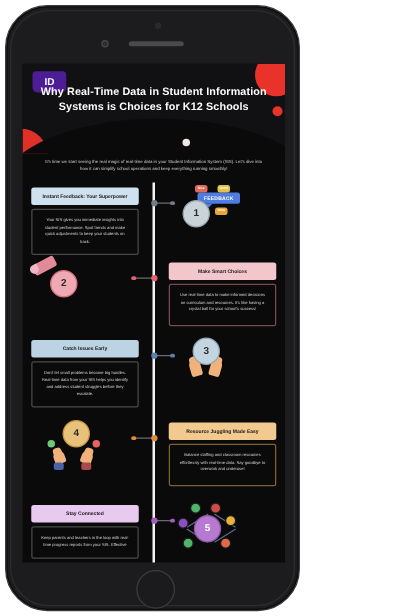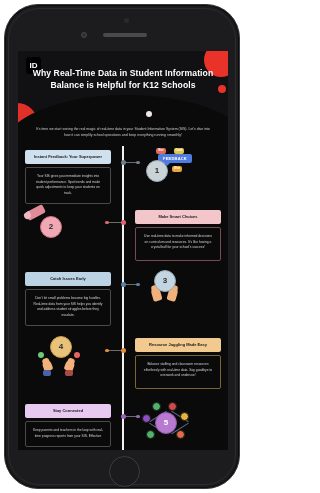--- a/index.html
+++ b/index.html
@@ -70,22 +70,22 @@
     border-radius:50% 50% 0 0 / 100% 100% 0 0;
   }
   .blob{ position:absolute; border-radius:50%; }
   .blob-a{ right:-10px; top:-8px; width:34px; height:34px; background:#e8322a; }
   .blob-b{ right:2px;  top:34px; width:8px;  height:8px;  background:#e8322a; }
   .blob-c{ left:-22px; top:52px; width:42px; height:42px; background:#e03028; }
   .dot-white{ position:absolute; left:128px; top:60px; width:6px; height:6px; border-radius:50%; background:#f0e6e6; }
 
   .logo-badge{
     position:absolute; left:8px; top:6px;
-    width:15px; height:17px;
-    background:#000000;
+    width:27px; height:17px;
+    background:#4c1d95;
     border-radius:3px 3px 4px 4px;
     display:flex; align-items:center; justify-content:center;
     font-size:8px; font-weight:bold; color:#ffffff;
     line-height:1;
   }
 
   .hero-title{
     position:relative; z-index:3;
     padding:16px 14px 0 14px;
     text-align:center;
@@ -231,21 +231,21 @@
 
   <div class="screen">
 
     <div class="hero">
       <div class="blob blob-a"></div>
       <div class="blob blob-b"></div>
       <div class="blob blob-c"></div>
       <div class="hero-hill"></div>
       <div class="dot-white"></div>
       <div class="logo-badge">ID</div>
-      <div class="hero-title">Why Real-Time Data in Student Information Balance is Helpful for K12 Schools</div>
+      <div class="hero-title">Why Real-Time Data in Student Information Systems is Choices for K12 Schools</div>
     </div>
 
     <div class="intro">It's time we start seeing the real magic of real-time data in your Student Information System (SIS). Let's dive into how it can simplify school operations and keep everything running smoothly!</div>
 
     <div class="timeline">
       <div class="spine"></div>
 
       <div class="row" style="min-height:60px;">
         <div class="node" style="background:#6e7c8c;"></div>
         <div class="connector" style="left:50%;width:16px;">

